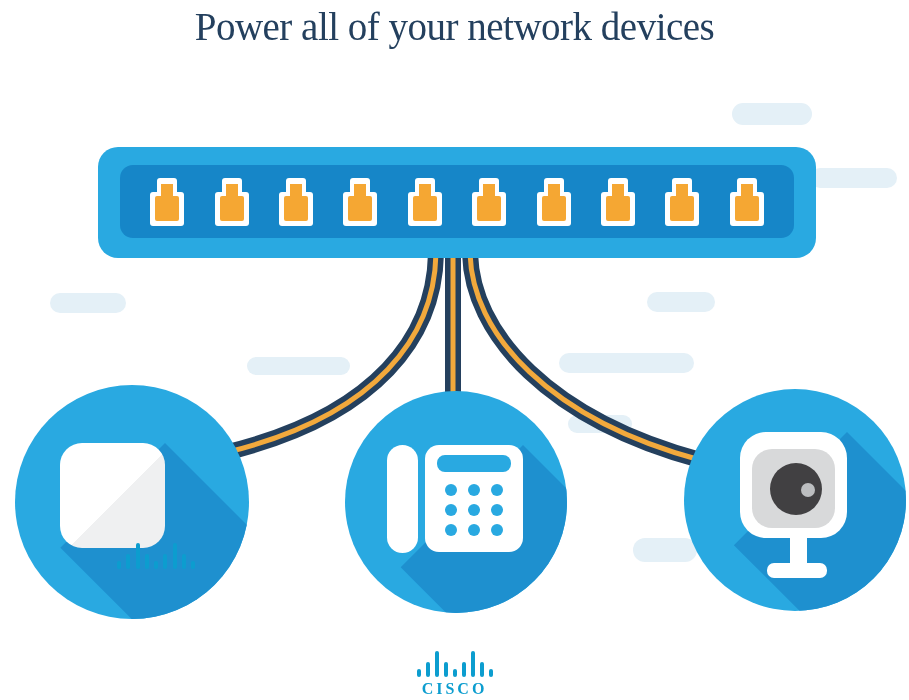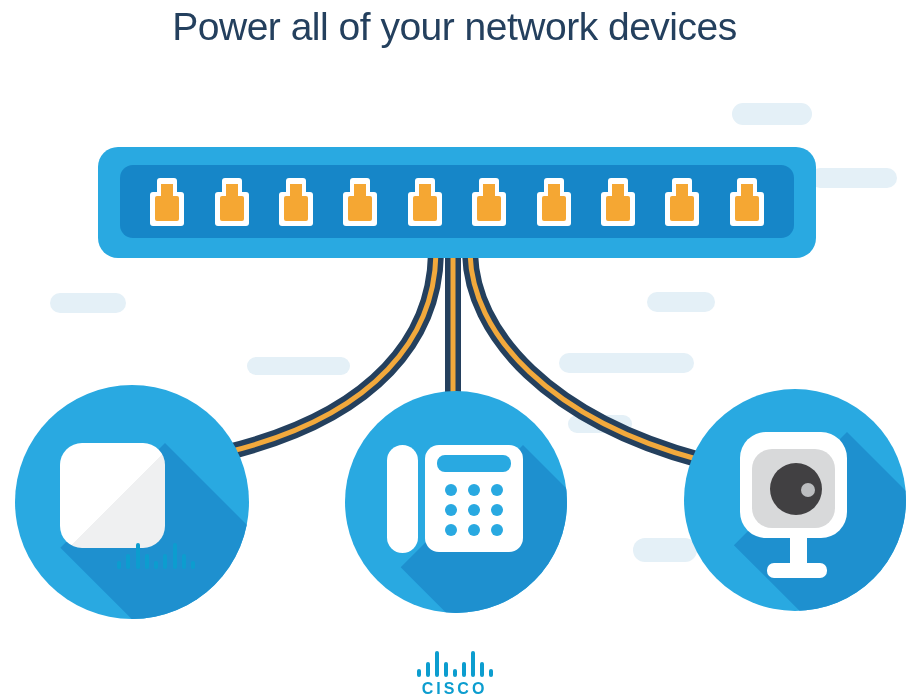--- a/index.html
+++ b/index.html
@@ -1,18 +1,18 @@
 <!DOCTYPE html>
 <html style="--navy: #24405E; --blue: #29A9E1; --switch-inner: #1686C8; --orange: #F5A733; --cable-orange: #F2A93C; --shadow: #1E90CF; --teal: #0C9DCF; --pill: #E4F0F7; --ap-gray: #EFF0F1; --cam-gray: #D8D9DA; --cam-lens: #414042; --cam-glint: #BCBEC0;"><head>
 <meta charset="utf-8">
 <style>
   html,body{margin:0;padding:0;background:#fff;}
   .canvas{
     position:relative;width:909px;height:700px;overflow:hidden;background:#fff;
-    font-family:Liberation Sans, sans-serif;
+    font-family:Liberation Serif, serif;
   }
   
   .title{
     position:absolute;top:2px;left:0;right:0;text-align:center;
     color:var(--navy);font-size:39px;line-height:50px;font-weight:400;letter-spacing:-0.5px;
   }
   
   .pill{position:absolute;background:var(--pill);border-radius:12px;}
   
   .cables{position:absolute;left:0;top:0;}

